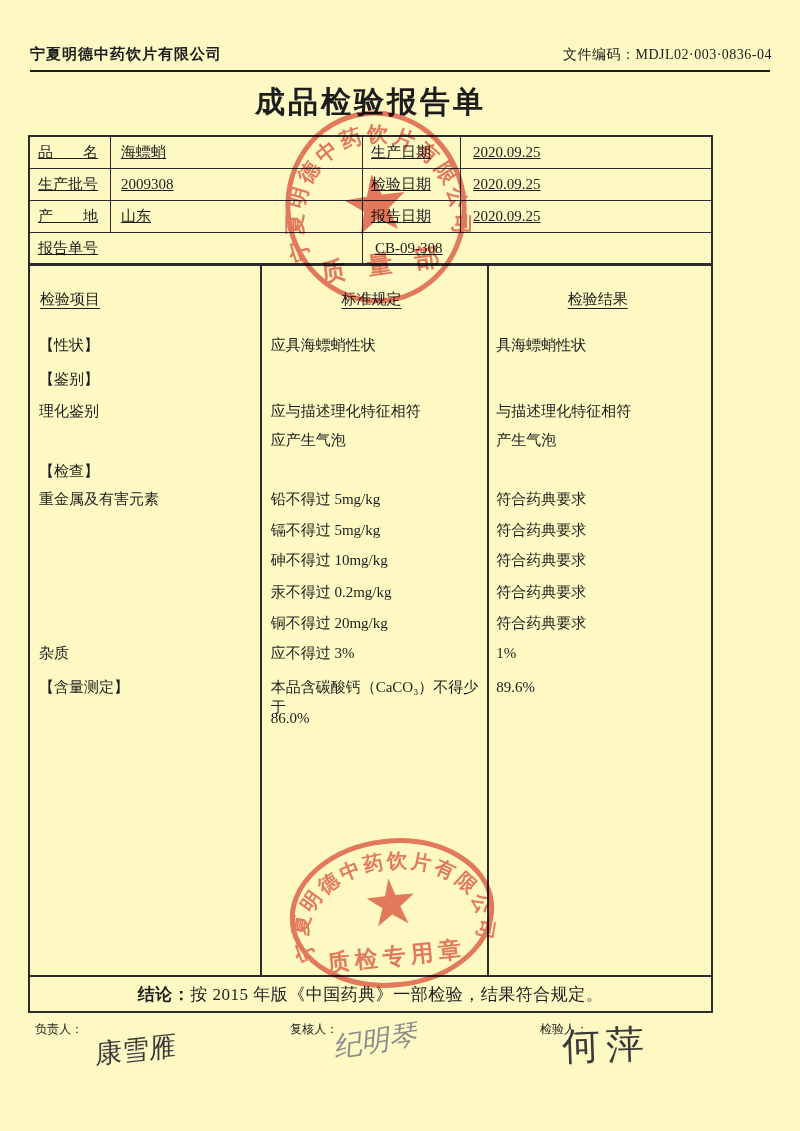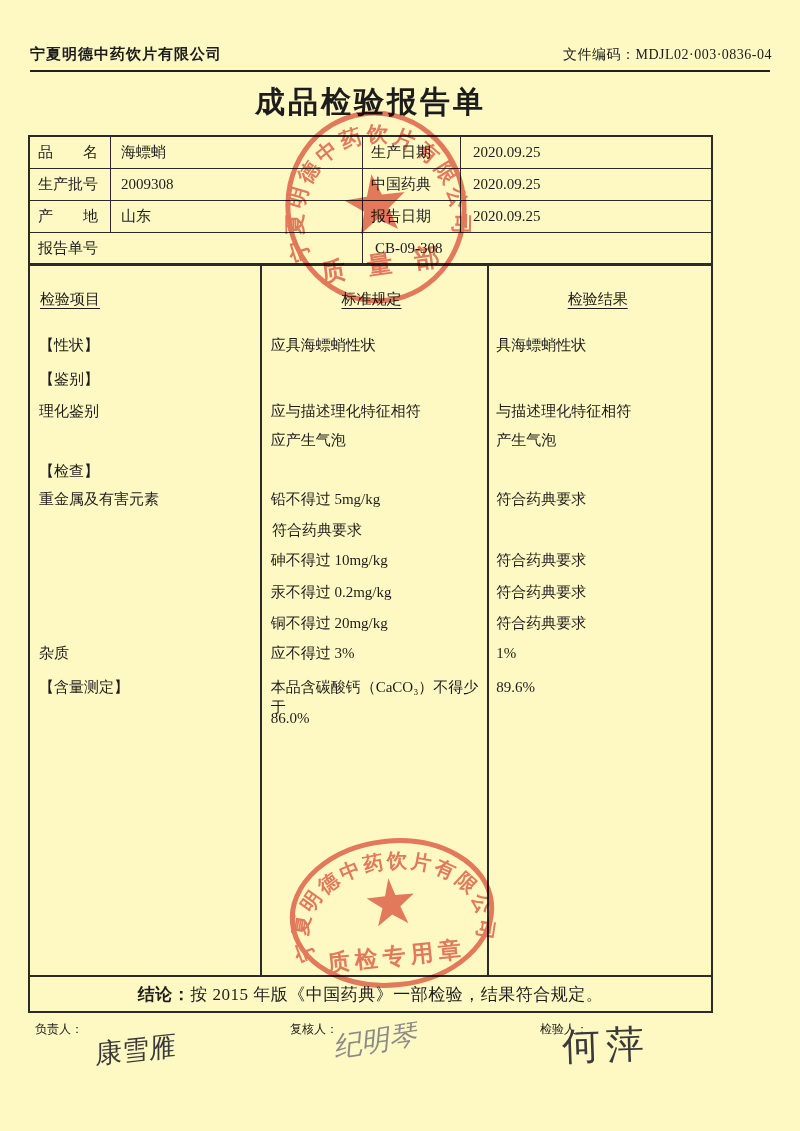--- a/index.html
+++ b/index.html
@@ -11,21 +11,21 @@
   
   .hdr-company{position:absolute;left:30px;top:45px;font-size:15px;font-weight:600;letter-spacing:1px;}
   .hdr-code{position:absolute;right:28px;top:46px;font-size:14px;letter-spacing:.5px;}
   .hdr-rule{position:absolute;left:30px;top:70px;width:740px;height:2px;background:#1f1f1f;}
   .title{position:absolute;left:28px;top:82px;width:685px;text-align:center;
          font-size:30px;font-weight:bold;letter-spacing:3px;}
   
   .info-table{position:absolute;left:28px;top:135px;width:685px;border:2px solid #2b2b2b;box-sizing:border-box;background:transparent;}
   .irow{display:flex;height:31px;align-items:center;border-top:1.5px solid #2b2b2b;}
   .irow:first-child{border-top:none;}
-  .icell{box-sizing:border-box;height:100%;display:flex;align-items:center;font-size:15px;}
+  .icell{box-sizing:border-box;height:100%;display:flex;align-items:center;font-size:15px;text-decoration:underline;}
   .icell.bl{border-left:1.5px solid #2b2b2b;}
   .w-label{width:80px;padding-left:8px;}
   .w-val{width:252px;padding-left:10px;}
   .w-label2{width:98px;padding-left:8px;}
   .w-val2{width:251px;padding-left:12px;}
   .w-label-wide{width:332px;padding-left:8px;}
   .w-val-wide{width:349px;padding-left:12px;}
   
   .main-table{position:absolute;left:28px;top:263px;width:685px;height:714px;
               border:2px solid #2b2b2b;box-sizing:border-box;}
@@ -67,21 +67,21 @@
   <div class="info-table">
     <div class="irow">
       <div class="icell w-label">品　　名</div>
       <div class="icell bl w-val">海螵蛸</div>
       <div class="icell bl w-label2">生产日期</div>
       <div class="icell bl w-val2">2020.09.25</div>
     </div>
     <div class="irow">
       <div class="icell w-label">生产批号</div>
       <div class="icell bl w-val">2009308</div>
-      <div class="icell bl w-label2">中国药典</div>
+      <div class="icell bl w-label2">检验日期</div>
       <div class="icell bl w-val2">2020.09.25</div>
     </div>
     <div class="irow">
       <div class="icell w-label">产　　地</div>
       <div class="icell bl w-val">山东</div>
       <div class="icell bl w-label2">报告日期</div>
       <div class="icell bl w-val2">2020.09.25</div>
     </div>
     <div class="irow">
       <div class="icell w-label-wide">报告单号</div>
@@ -124,20 +124,21 @@
       <div class="c2"></div>
       <div class="c3"></div>
     </div>
     <div class="mrow" style="top:224px">
       <div class="c1">重金属及有害元素</div>
       <div class="c2">铅不得过 5mg/kg</div>
       <div class="c3">符合药典要求</div>
     </div>
     <div class="mrow" style="top:255px">
       <div class="c1"></div>
+      <div class="c2">镉不得过 5mg/kg</div>
       <div class="c3">符合药典要求</div>
     </div>
     <div class="mrow" style="top:285px">
       <div class="c1"></div>
       <div class="c2">砷不得过 10mg/kg</div>
       <div class="c3">符合药典要求</div>
     </div>
     <div class="mrow" style="top:317px">
       <div class="c1"></div>
       <div class="c2">汞不得过 0.2mg/kg</div>

